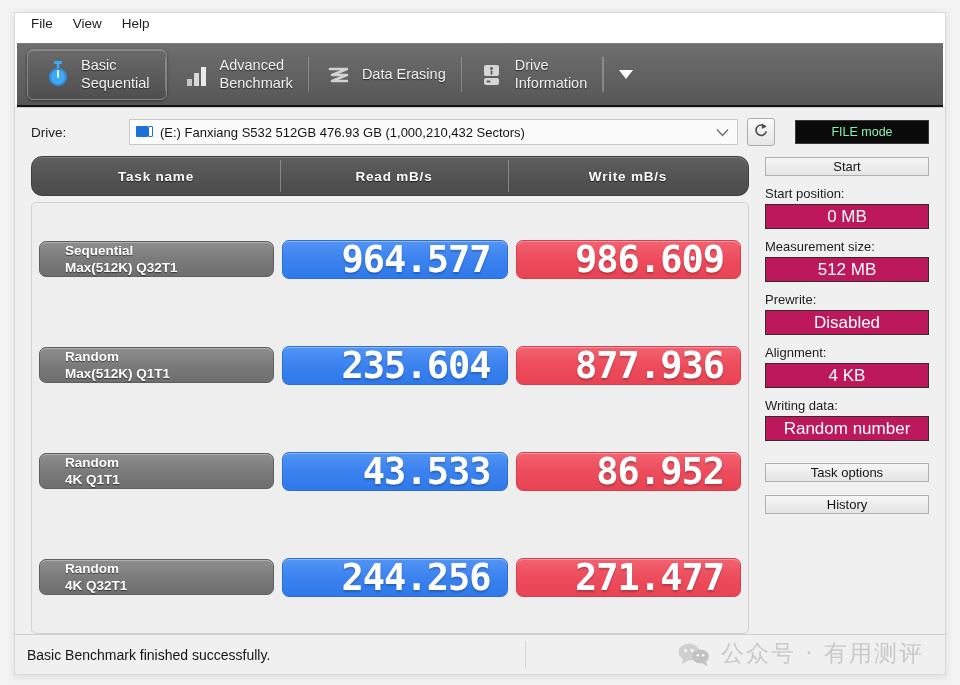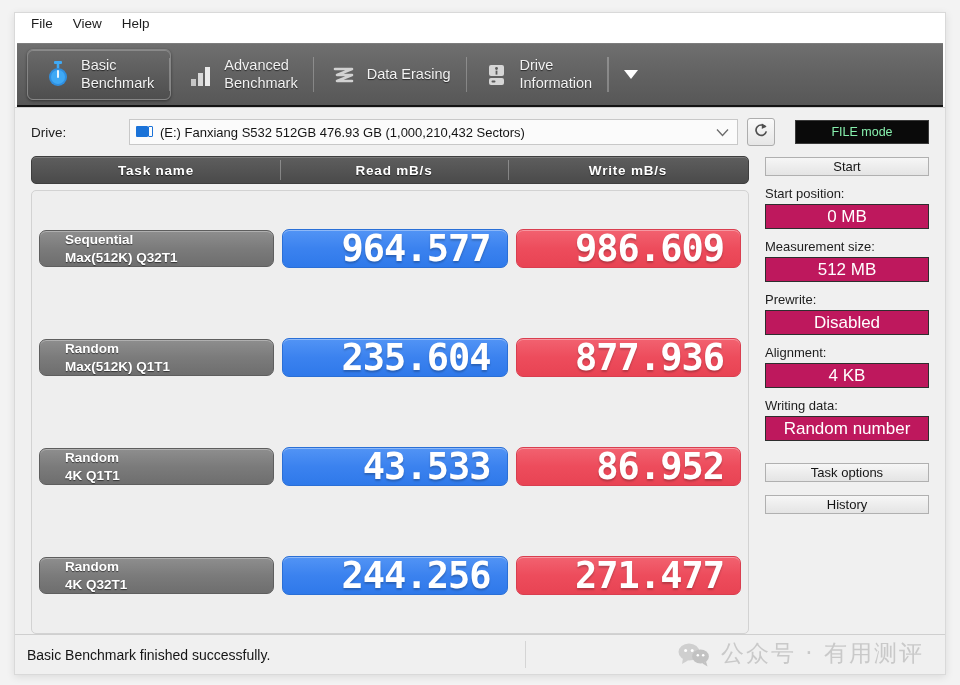--- a/index.html
+++ b/index.html
@@ -230,24 +230,24 @@
 
   .results {
     flex: 1 1 auto;
     display: flex;
     flex-direction: column;
     min-width: 0;
   }
 
   
   .res-head {
-    height: 28px;
+    height: 40px;
     background: linear-gradient(180deg,#5e5e5e,#4a4a4a);
     border: 1px solid #3e3e3e;
-    border-radius: 5px;
+    border-radius: 11px;
     display: flex;
     align-items: stretch;
     box-shadow: inset 0 1px 0 rgba(255,255,255,0.18);
     flex: 0 0 auto;
   }
   .res-head .hcell {
     display: flex; align-items: center; justify-content: center;
     color: #ffffff;
     font-size: 13.5px;
     font-weight: bold;
@@ -424,21 +424,21 @@
         <div class="tab-icon">
           <svg width="28" height="30" viewBox="0 0 28 30">
             <rect x="10" y="1" width="8" height="3" rx="1" fill="#3fa9f5"></rect>
             <line x1="14" y1="4" x2="14" y2="8" stroke="#3fa9f5" stroke-width="2.5"></line>
             <circle cx="14" cy="17" r="9" fill="#2f8fe0"></circle>
             <circle cx="14" cy="17" r="7" fill="#3fa9f5"></circle>
             <line x1="14" y1="17" x2="14" y2="11" stroke="#ffffff" stroke-width="1.8" stroke-linecap="round"></line>
           </svg>
         </div>
         <div class="tab-label">Basic
-Benchmark</div>
+Sequential</div>
         <div class="tab-sep"></div>
       </div>
 
       <div class="tab">
         <div class="tab-icon">
           <svg width="28" height="30" viewBox="0 0 28 30">
             <rect x="4" y="19" width="5" height="7" fill="#c6c6c6"></rect>
             <rect x="11" y="13" width="5" height="13" fill="#d8d8d8"></rect>
             <rect x="18" y="7" width="5" height="19" fill="#eaeaea"></rect>
           </svg>

